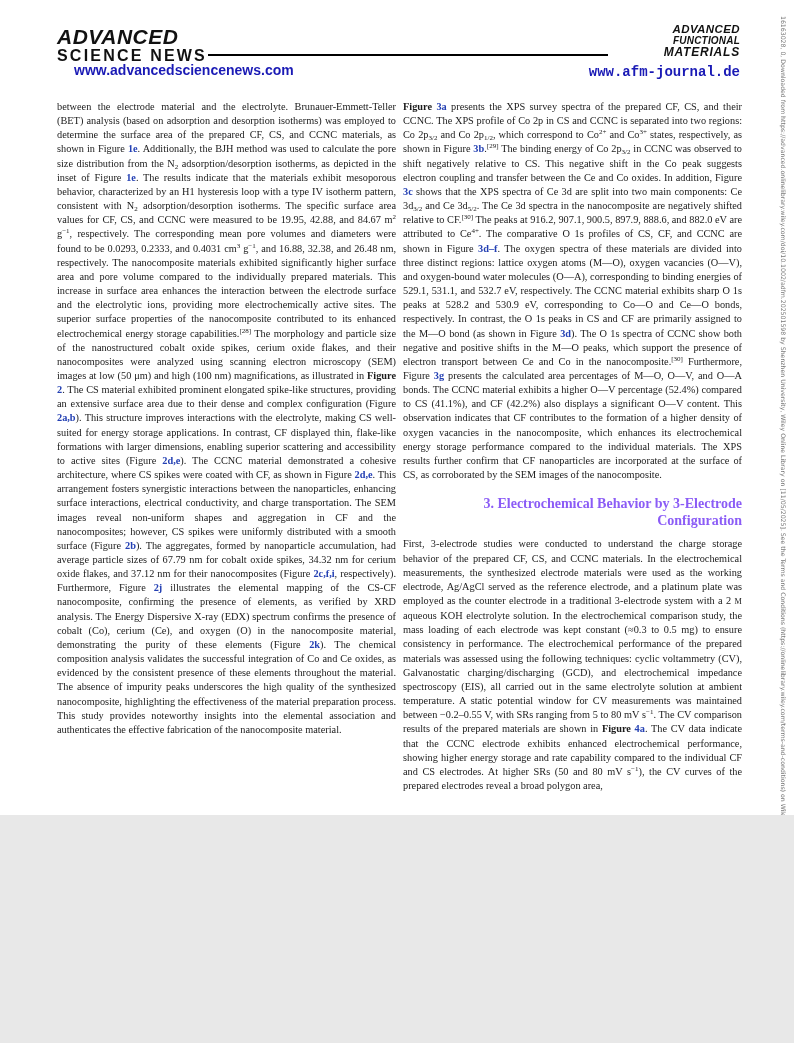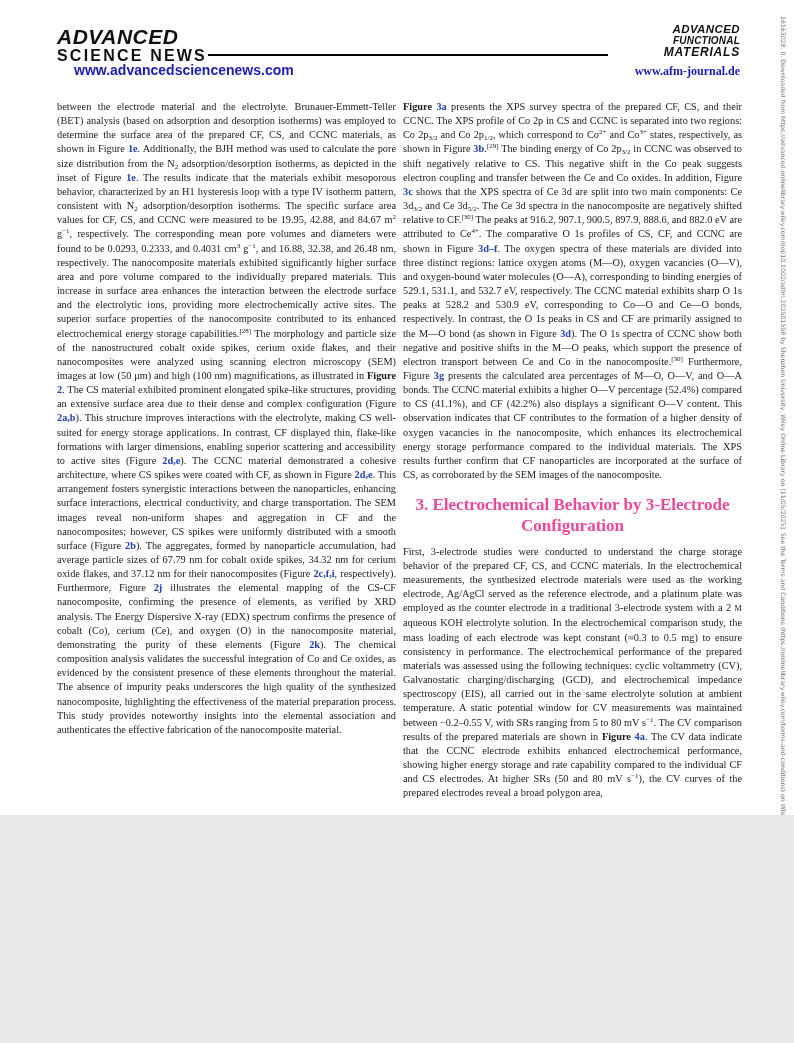--- a/index.html
+++ b/index.html
@@ -15,32 +15,32 @@
   .asn-line1{font-size:21px; font-weight:800; font-style:italic; letter-spacing:0.5px;}
   .asn-line2{font-size:16px; font-weight:700; letter-spacing:2.2px; margin-top:1px;}
   .header-rule{position:absolute; left:208px; top:54px; width:400px; height:2px; background:#000;}
   .asn-url{position:absolute; left:74px; top:62px; font-family:"Liberation Sans", sans-serif;
     font-weight:700; font-size:14px; color:var(--url-color); text-decoration:none;}
   .afm-logo{position:absolute; right:54px; top:24px; text-align:right; line-height:1.02;
     font-family:"Liberation Sans", sans-serif; font-weight:800; font-style:italic; color:#111;}
   .afm-line1{font-size:11.5px; letter-spacing:0.4px;}
   .afm-line2{font-size:10px; letter-spacing:0.2px;}
   .afm-line3{font-size:12px; letter-spacing:0.8px;}
-  .afm-url{position:absolute; right:54px; top:64px; font-family:Liberation Serif, serif;
-    font-weight:700; font-size:12px; color:var(--url-color); text-decoration:none;}
+  .afm-url{position:absolute; right:54px; top:64px; font-family:Liberation Mono, monospace;
+    font-weight:700; font-size:14px; color:var(--url-color); text-decoration:none;}
   
   .col{position:absolute; top:100px; width:339px; height:888px; overflow:hidden;
     font-size:10.3px; line-height:14.15px; text-align:justify;}
   #left-col{left:57px;}
   #right-col{left:403px;}
   .para{margin:0; padding:0;}
   .para.indent{text-indent:11px;}
   .section-heading{
-    font-size:17px; line-height:1.22; font-weight:700; color:#ec4899;
-    margin:13px 0 8px 0; text-align:center;
+    font-size:14px; line-height:1.22; font-weight:700; color:#8b5cf6;
+    margin:13px 0 8px 0; text-align:right;
   }
   .bold{font-weight:700;}
   .flink{color:var(--link-color);font-weight:bold;}
   .supr{font-size:7px; vertical-align:4px; line-height:0;}
   .subr{font-size:7px; vertical-align:-2px; line-height:0;}
   .smallcap{font-size:8.2px; letter-spacing:0.3px;}
   
   #footer{position:absolute; left:57px; top:932px; width:684px; display:flex; align-items:flex-end;}
   .foot-left{flex:1; text-align:left; font-style:italic; font-size:8.8px; color:#222;}
   .foot-center{flex:1; text-align:center; font-weight:700; font-size:15px; color:#000;}

